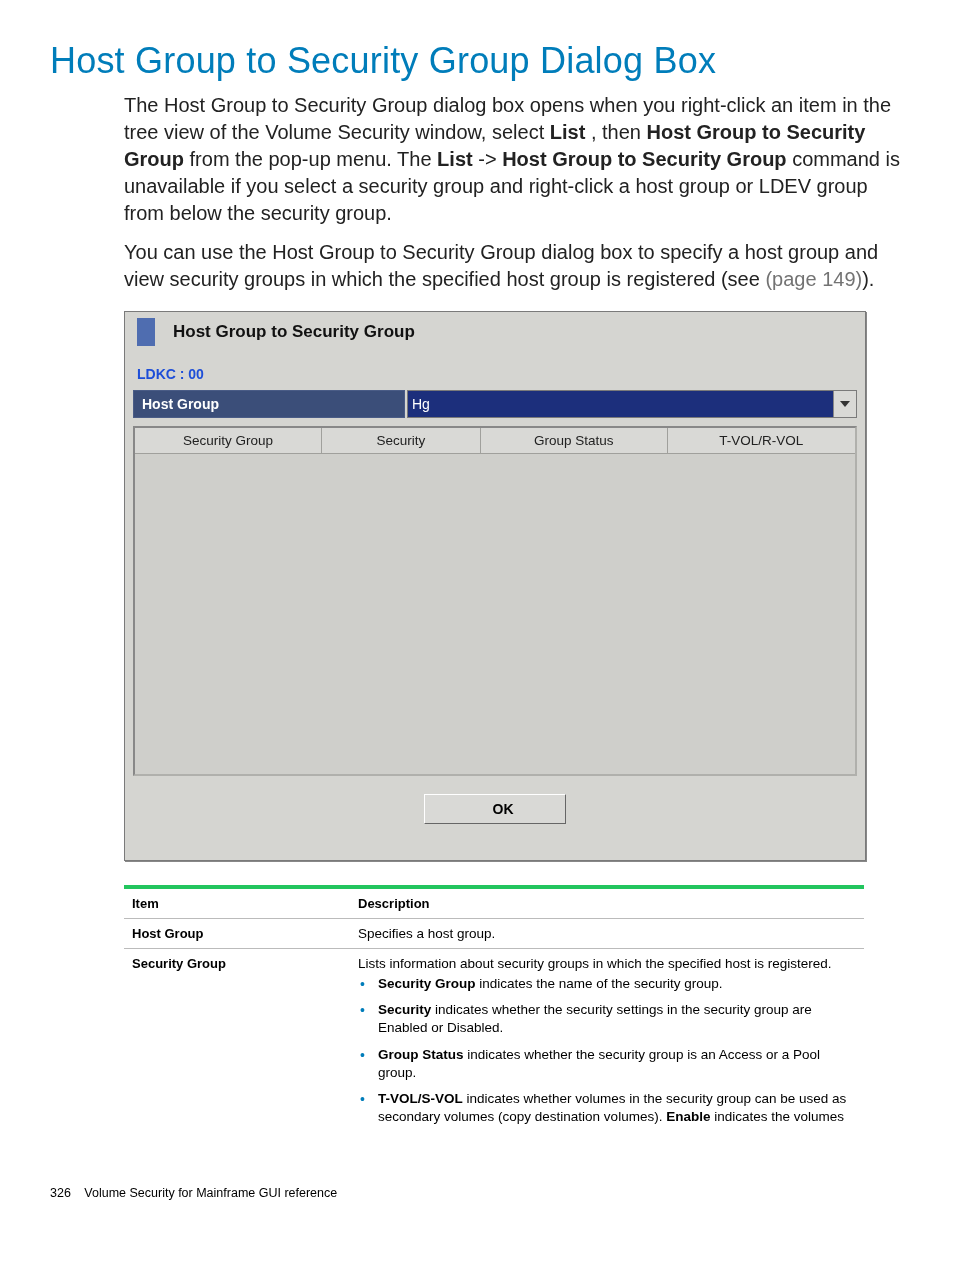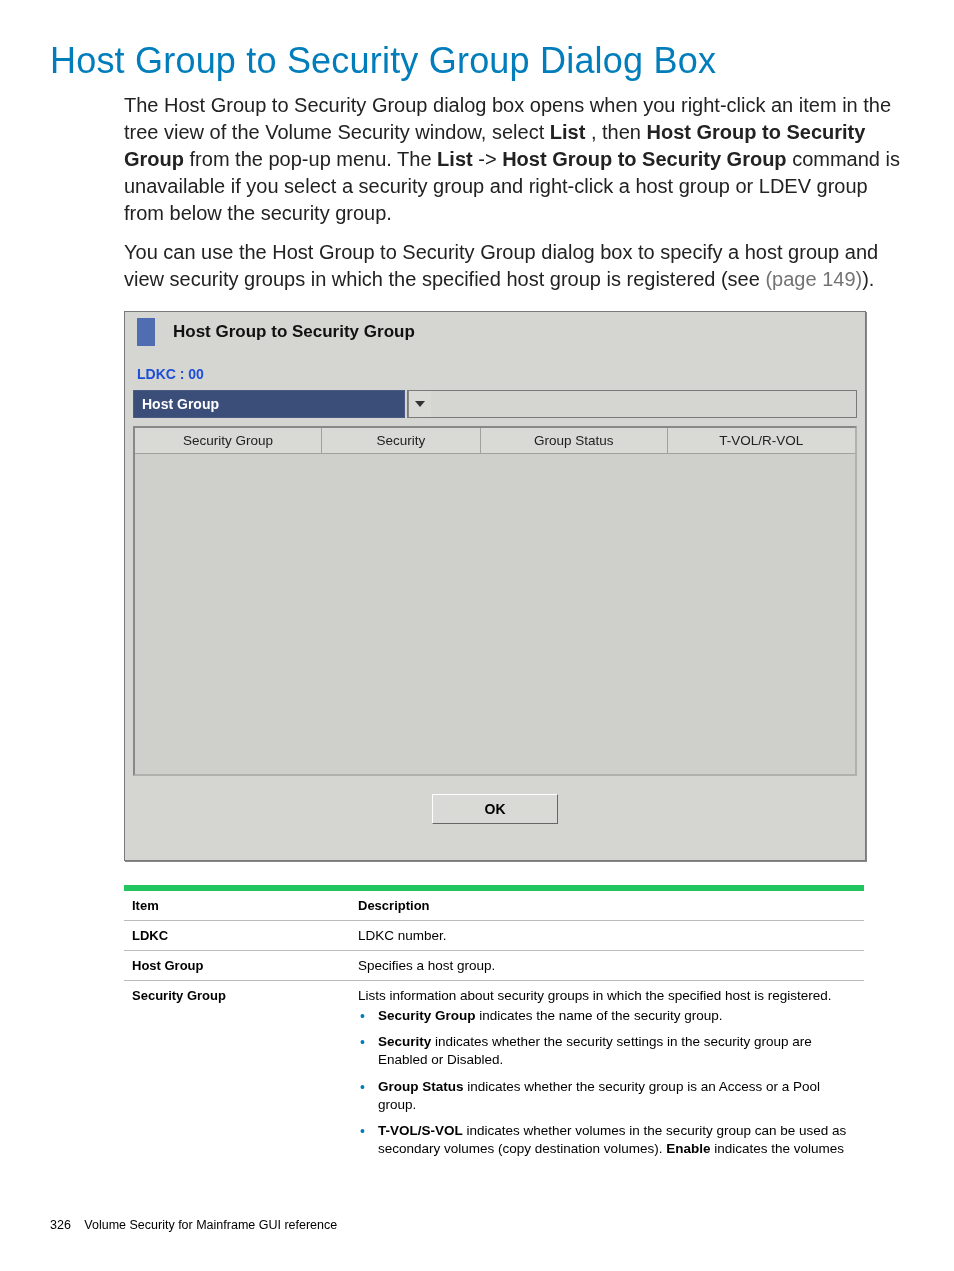--- a/index.html
+++ b/index.html
@@ -147,27 +147,28 @@
     background: #d9d9d6;
     border: 1px solid #666;
     border-top-color: #fff;
     border-left-color: #fff;
     font-family: Verdana, Arial, sans-serif;
     font-weight: bold;
     font-size: 14px;
     display: flex;
     align-items: center;
     justify-content: center;
+    padding-left: 16px;
   }
   .desc-table {
     margin-top: 24px;
     width: 740px;
     border-collapse: collapse;
     font-size: 13.5px;
-    border-top: 6px solid #22c55e;
+    border-top: 4px solid #22c55e;
   }
   .desc-table th, .desc-table td {
     text-align: left;
     vertical-align: top;
     padding: 7px 8px;
     border-bottom: 1px solid #bbb;
   }
   .desc-table th {
     font-weight: bold;
     font-size: 13px;
@@ -220,20 +221,21 @@
 
   <div class="dialog-shot">
     <div class="dlg-title-row">
       <div class="dlg-title-block"></div>
       <div class="dlg-title">Host Group to Security Group</div>
     </div>
     <div class="ldkc">LDKC : 00</div>
     <div class="hg-row">
       <div class="hg-label">Host Group</div>
       <div class="hg-select">
+        <div class="hg-select-value">Hg</div>
         <div class="hg-select-btn">
           <div class="caret-down"></div>
         </div>
       </div>
     </div>
     <div class="grid-wrap">
       <div class="grid-head">
         <div class="grid-head-cell" style="width:26%">Security Group</div>
         <div class="grid-head-cell" style="width:22%">Security</div>
         <div class="grid-head-cell" style="width:26%">Group Status</div>
@@ -246,24 +248,20 @@
   </div>
 
   <table class="desc-table">
     <thead>
       <tr>
         <th>Item</th>
         <th>Description</th>
       </tr>
     </thead>
     <tbody>
-      <tr>
-        <td class="item-cell">LDKC</td>
-        <td>LDKC number.</td>
-      </tr>
       <tr>
         <td class="item-cell">Host Group</td>
         <td>Specifies a host group.</td>
       </tr>
       <tr>
         <td class="item-cell" style="border-bottom:none">Security Group</td>
         <td style="border-bottom:none">
           <span>Lists information about security groups in which the specified host is registered.</span>
           <ul class="desc-bullets">
             <li><b>Security Group</b><span> indicates the name of the security group.</span></li>

